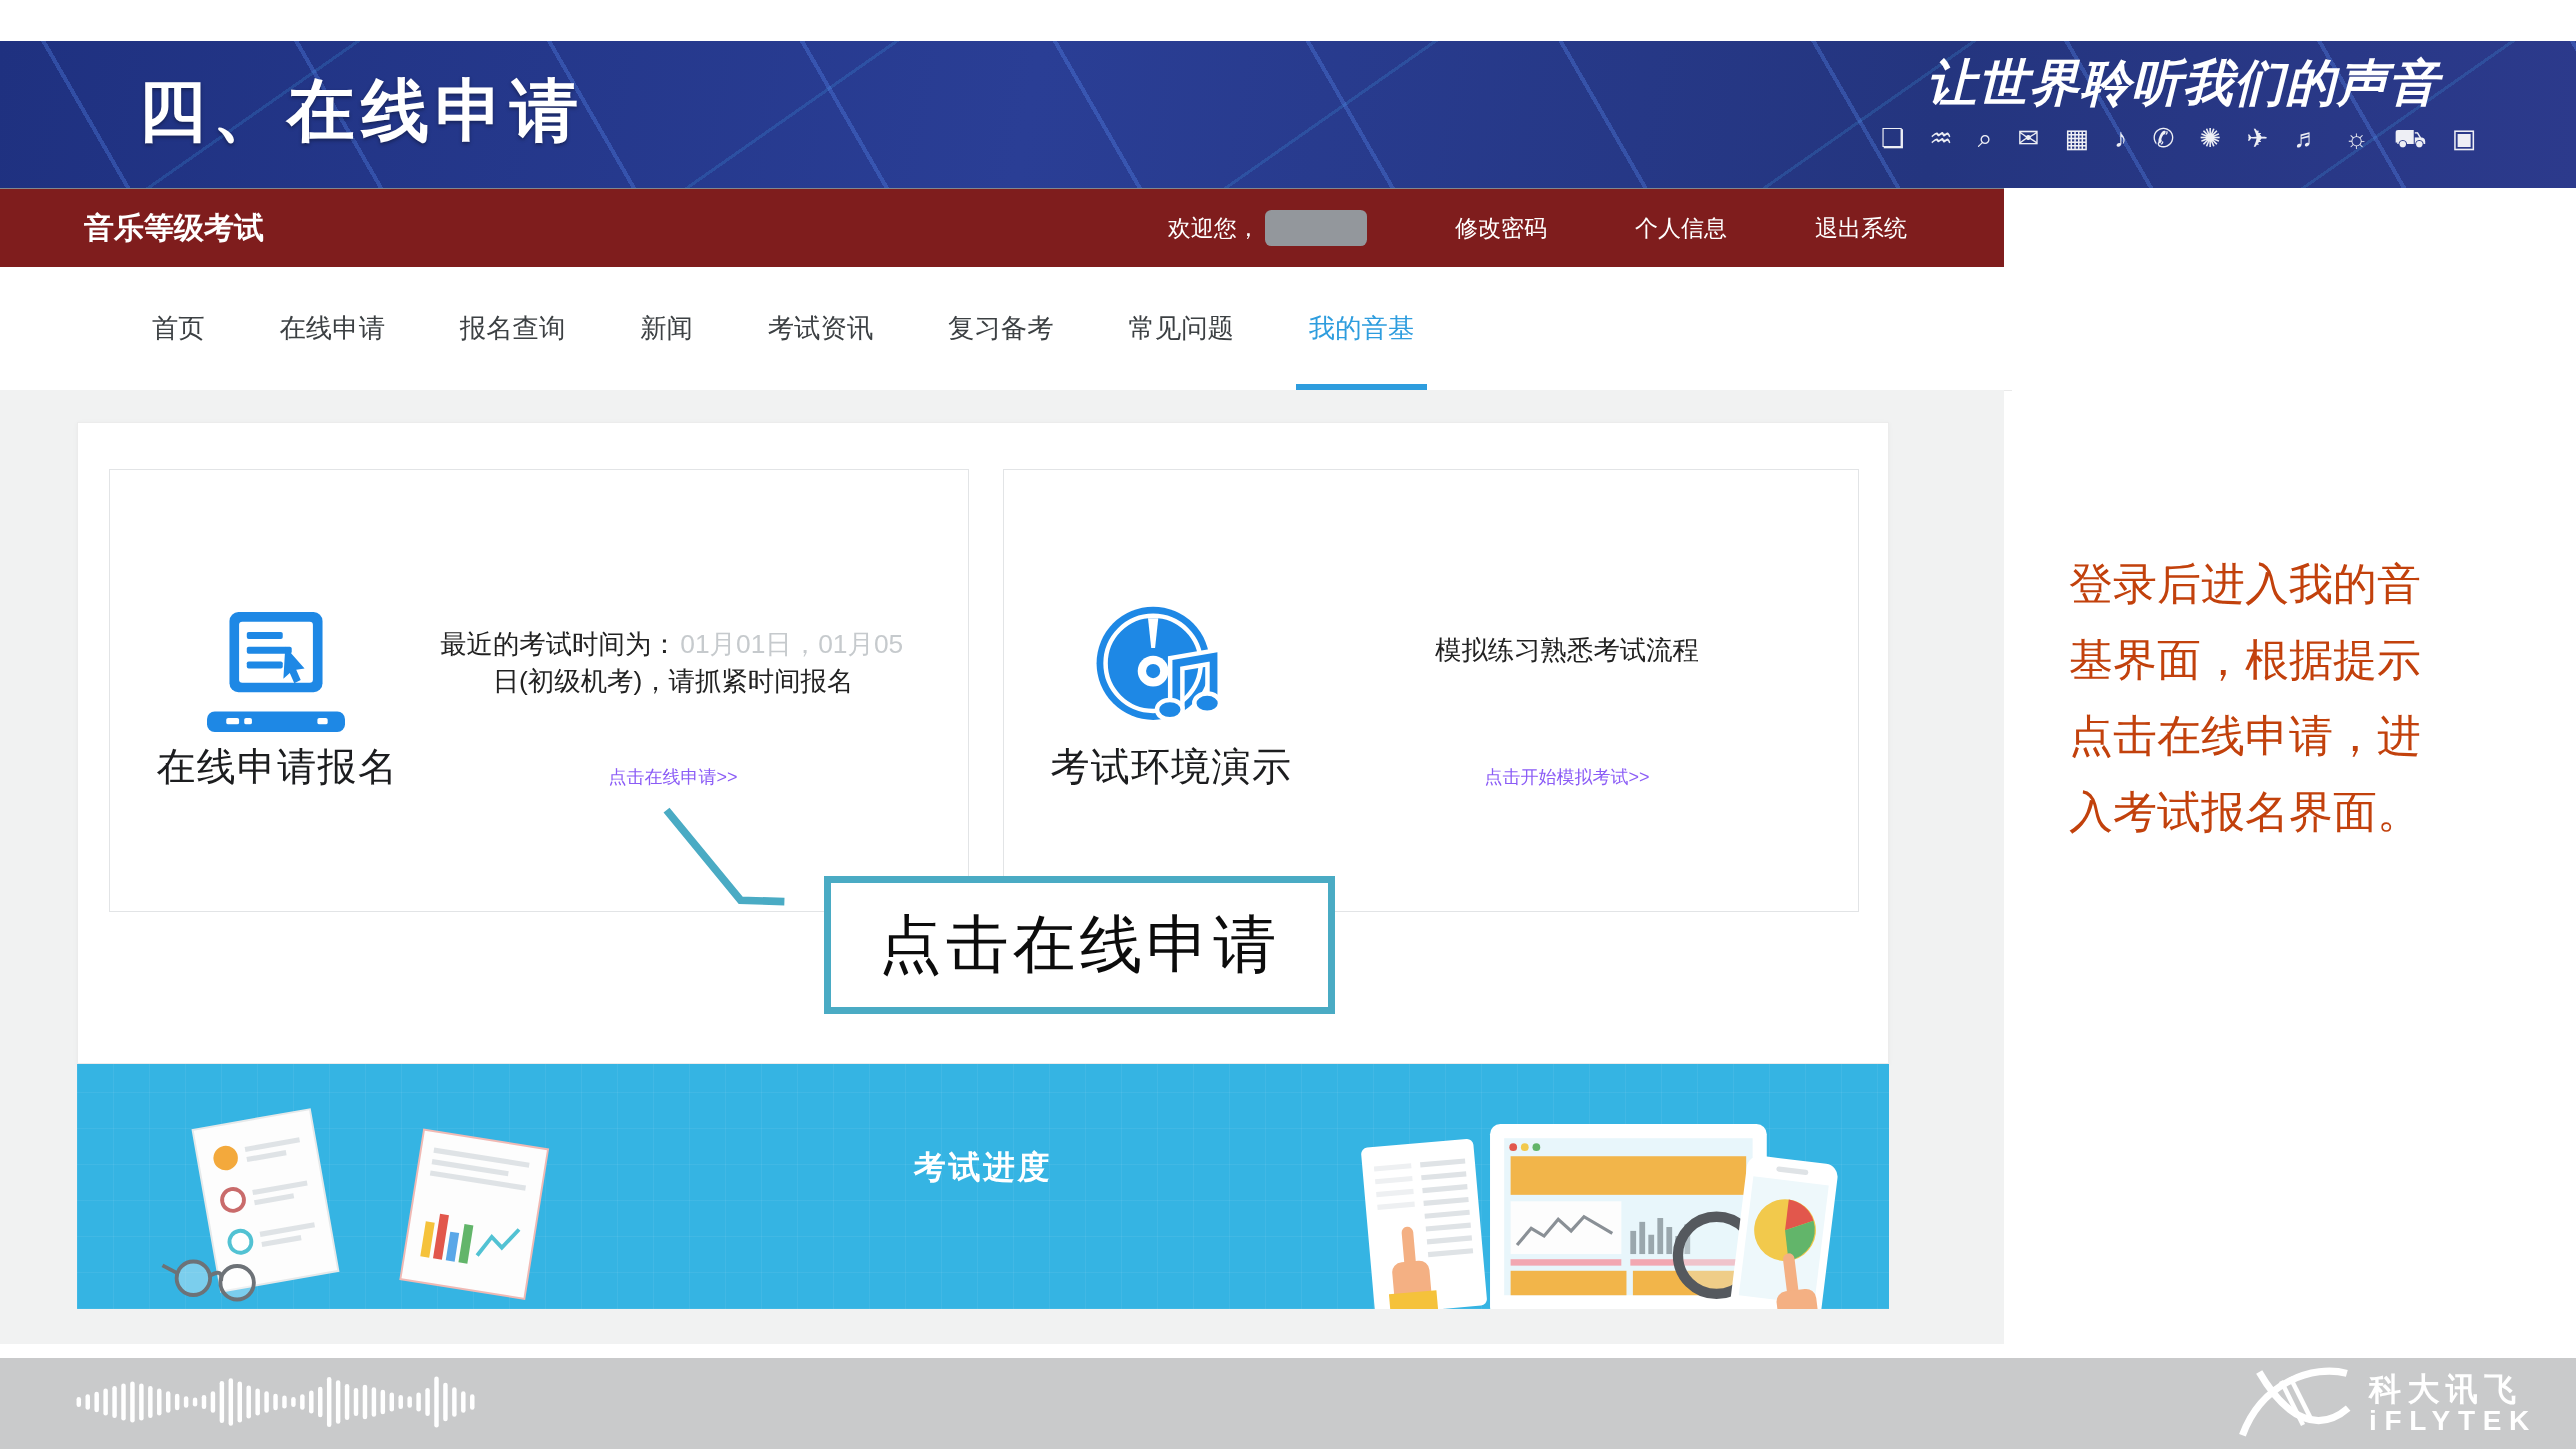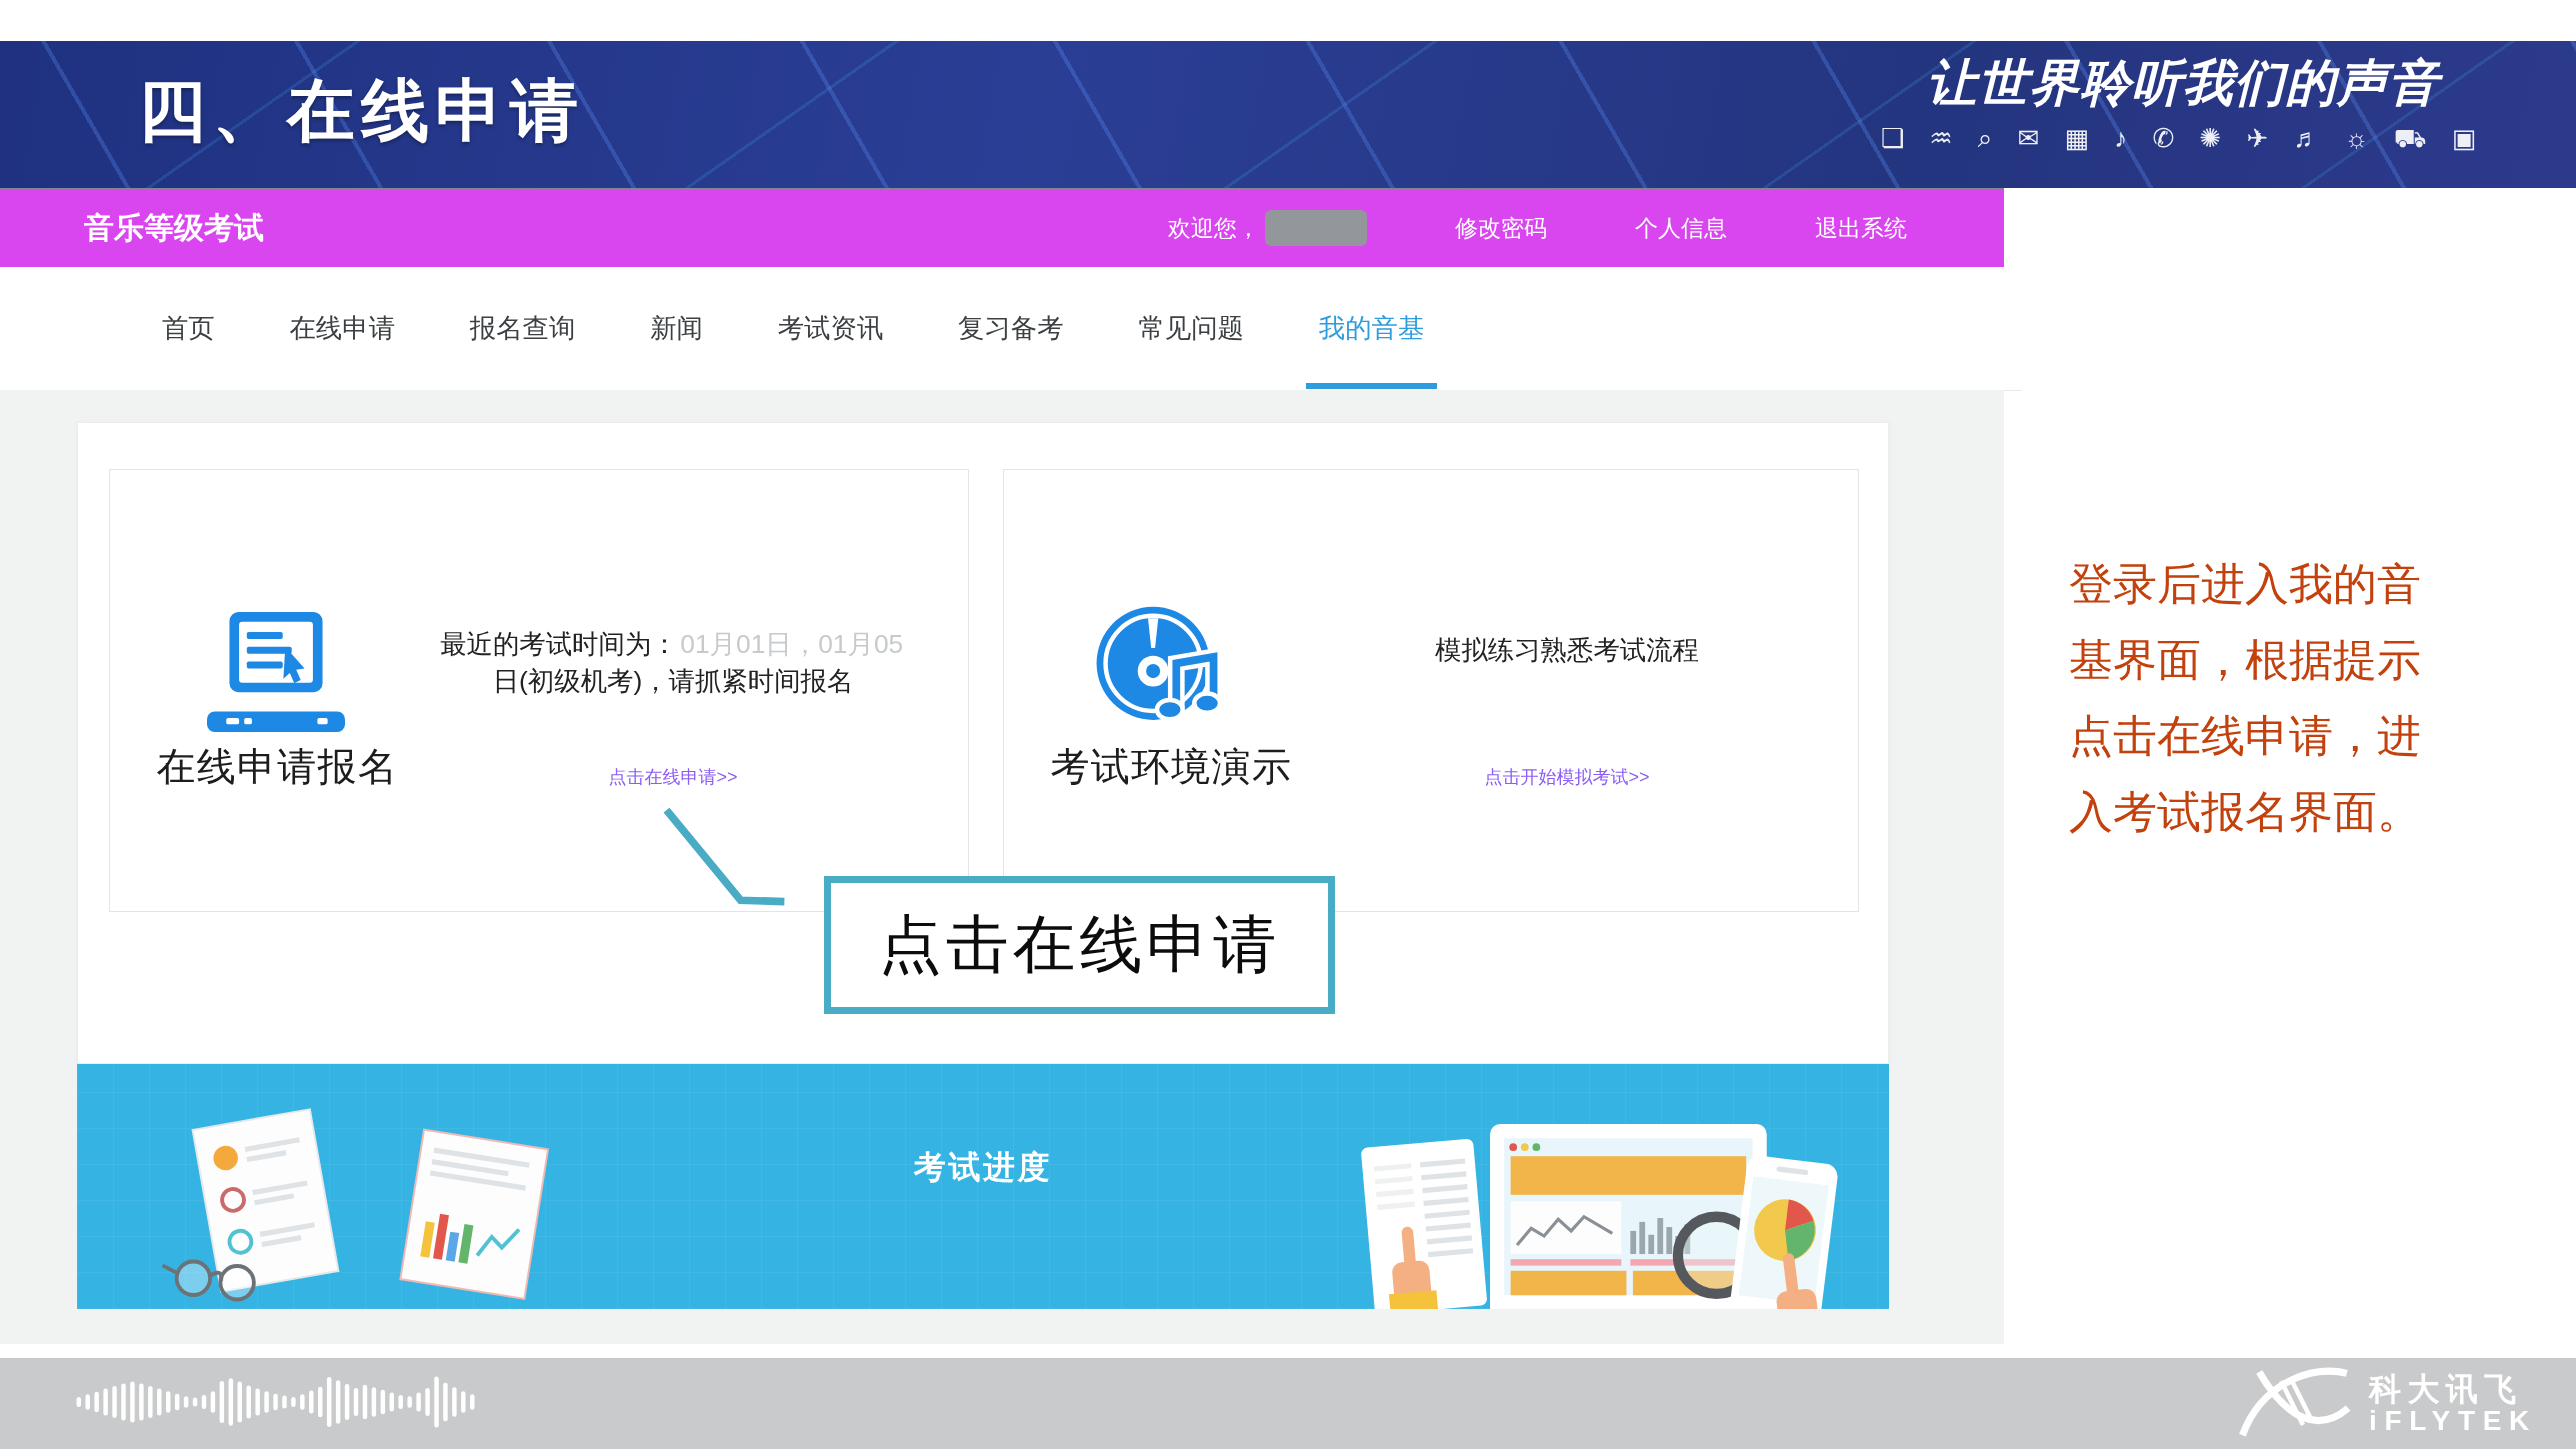--- a/index.html
+++ b/index.html
@@ -13,31 +13,31 @@
         background:repeating-linear-gradient(60deg,transparent 0 109px,rgba(95,150,255,.28) 109px 113px,transparent 113px 219px),
                    repeating-linear-gradient(-35deg,transparent 0 155px,rgba(70,190,255,.16) 155px 158px,transparent 158px 309px);}
   .hero-title{position:absolute;left:138px;top:24.5px;font-size:68px;font-weight:900;color:#ffffff;
         letter-spacing:6.4px;text-shadow:0 1.9px 3.9px rgba(0,0,0,.35);}
   .hero-right{position:absolute;right:58px;top:9px;width:670px;text-align:center;color:#ffffff;}
   .hero-slogan{font-family:"Liberation Serif","DejaVu Serif",serif;font-style:italic;font-weight:700;
         font-size:50px;letter-spacing:1.3px;white-space:nowrap;}
   .hero-icons{margin-top:6.4px;font-size:26px;letter-spacing:9px;opacity:.92;white-space:nowrap;}
 
   
-  .blackbar{position:absolute;left:0;top:188px;width:2004px;height:79px;background:#d946ef;
+  .blackbar{position:absolute;left:0;top:188px;width:2004px;height:79px;background:#7f1d1d;
         border-top:1.9px solid #82878d;box-sizing:border-box;display:flex;align-items:center;}
   .site-brand{position:absolute;left:84px;color:#ffffff;font-size:30px;font-weight:700;}
   .header-right{position:absolute;right:97px;display:flex;align-items:center;gap:88px;color:#ffffff;font-size:23px;}
   .welcome{display:flex;align-items:center;gap:5.2px;}
   .redact-name{display:inline-block;width:102px;height:36px;background:#93979c;border-radius:6.4px;}
   .hdr-link{color:#ffffff;text-decoration:none;}
 
   
-  .navrow{position:absolute;left:18px;top:267px;width:2004px;height:124px;background:#ffffff;
-        border-bottom:1.3px solid #e9e9e9;box-sizing:border-box;display:flex;align-items:flex-start;}
+  .navrow{position:absolute;left:8px;top:267px;width:2004px;height:124px;background:#ffffff;
+        border-bottom:1.3px solid #e9e9e9;box-sizing:border-box;display:flex;align-items:center;}
   .tabs{display:flex;gap:67px;padding-left:140px;}
   .tab{position:relative;font-size:26.4px;color:#3c4043;text-decoration:none;padding:0 3.9px;height:122px;
        display:flex;align-items:center;}
   .tab.active{color:#2e9dde;}
   .tab.active::after{content:"";position:absolute;left:-9px;right:-9px;bottom:0;height:5.8px;background:#2e9dde;}
 
   
   .contentbg{position:absolute;left:0;top:390px;width:2004px;height:954px;background:#f1f2f2;}
   .panel{position:absolute;left:77px;top:32px;width:1812px;height:642px;background:#ffffff;
          border:1.3px solid #ececec;box-sizing:border-box;box-shadow:0 1.3px 5.2px rgba(0,0,0,.04);}

